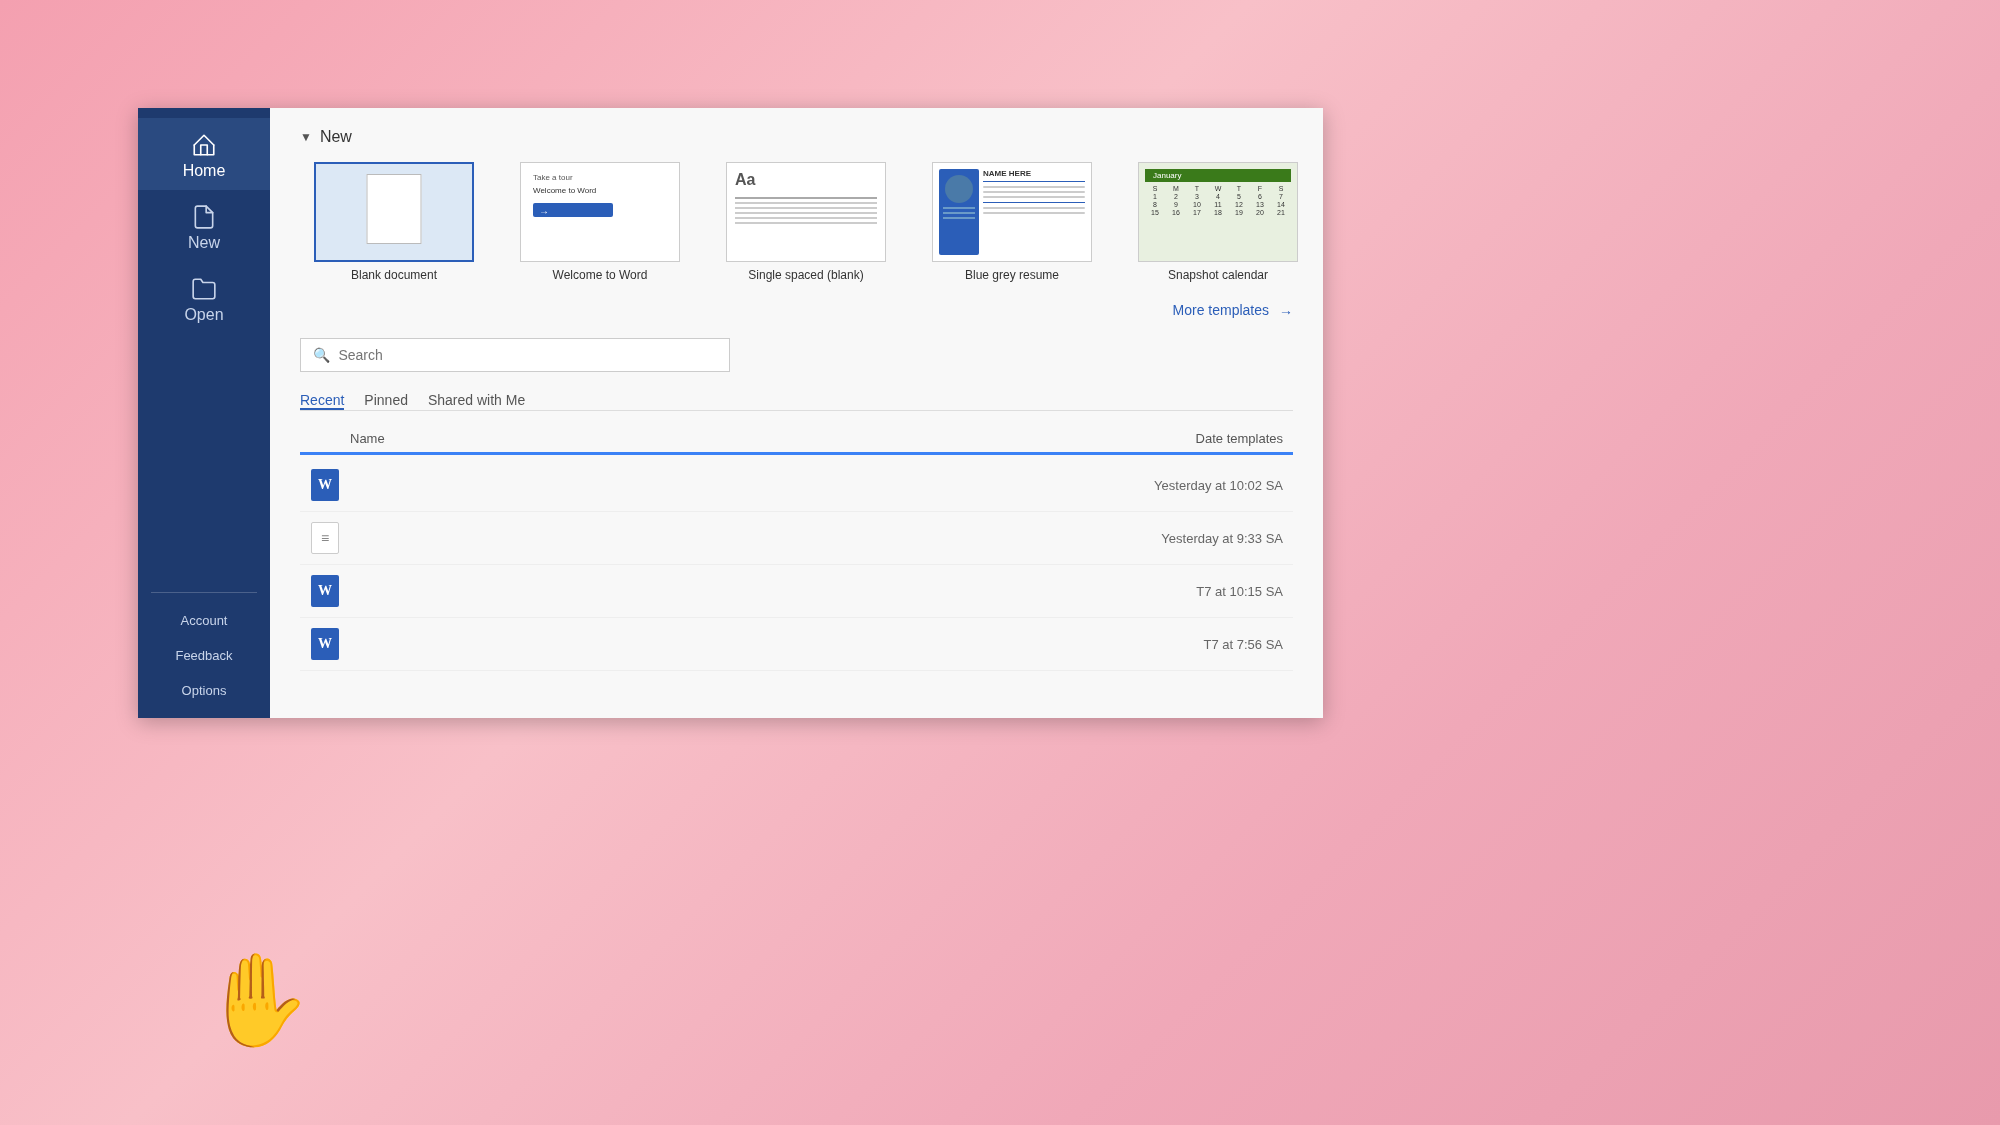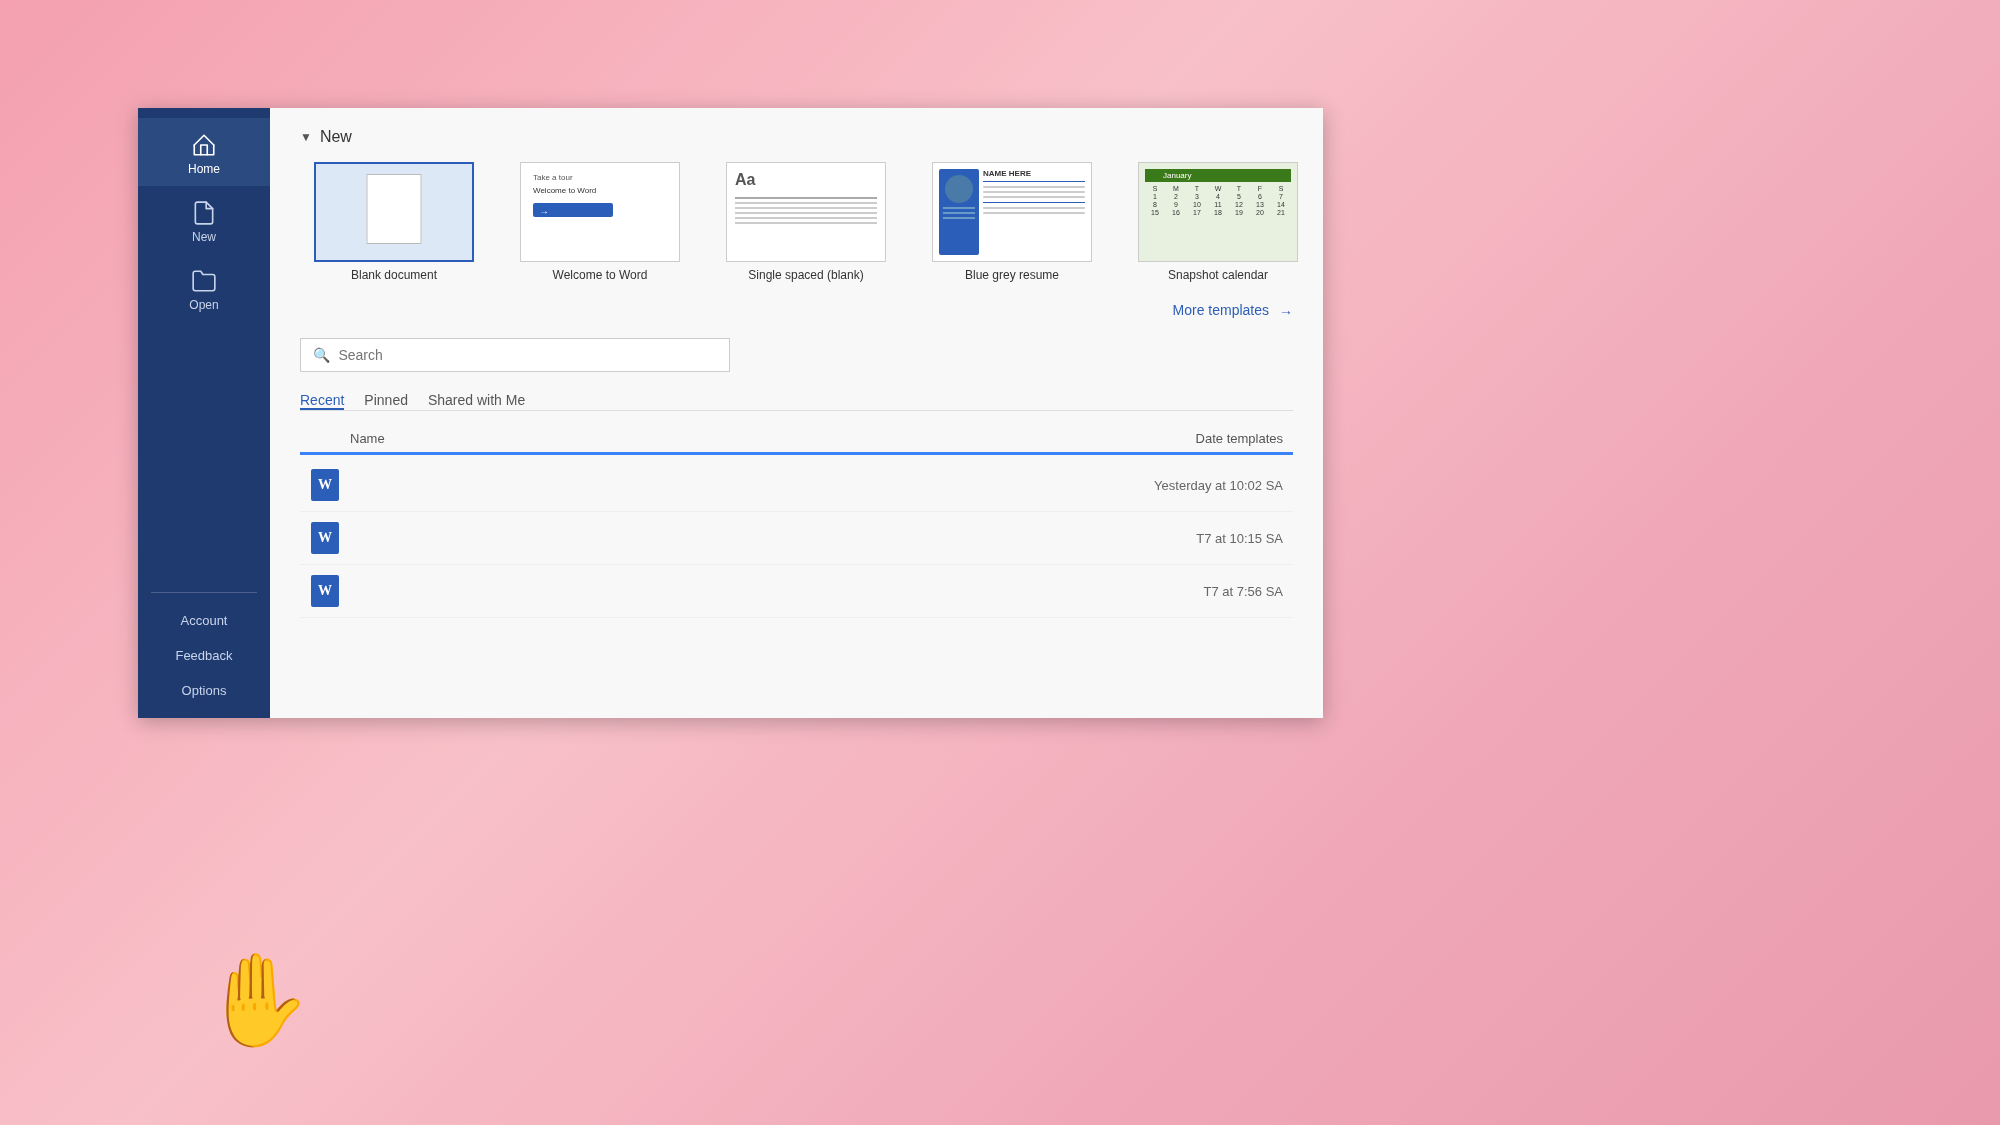--- a/index.html
+++ b/index.html
@@ -38,21 +38,21 @@
 
     .nav-item {
       display: flex;
       flex-direction: column;
       align-items: center;
       justify-content: center;
       width: 100%;
       padding: 14px 0 10px;
       cursor: pointer;
       color: #c8d4ea;
-      font-size: 12px;
+      font-size: 16px;
       gap: 4px;
     }
 
     .nav-item.active {
       background: #2a4a80;
       color: #fff;
     }
 
     .nav-item svg {
       width: 26px;
@@ -242,21 +242,21 @@
       padding: 6px;
       width: 100%;
       height: 100%;
       background: #e8f0e0;
     }
 
     .calendar-header {
       background: #3a7a1a;
       color: #fff;
       font-size: 8px;
-      padding: 2px 18px;
+      padding: 2px 8px;
       margin-bottom: 3px;
     }
 
     .calendar-grid {
       display: grid;
       grid-template-columns: repeat(7, 1fr);
       gap: 1px;
     }
 
     .cal-cell {
@@ -636,20 +636,27 @@
     </div>
 
     <div class="file-row">
       <div class="file-icon-wrap">
         <div class="file-icon-word"></div>
       </div>
       <div class="file-name"></div>
       <div class="file-date">Yesterday at 10:02 SA</div>
     </div>
 
+    <div class="file-row">
+      <div class="file-icon-wrap">
+        <div class="file-icon-doc"></div>
+      </div>
+      <div class="file-name"></div>
+      <div class="file-date">Yesterday at 9:33 SA</div>
+    </div>
 
     <div class="file-row">
       <div class="file-icon-wrap">
         <div class="file-icon-word"></div>
       </div>
       <div class="file-name"></div>
       <div class="file-date">T7 at 10:15 SA</div>
     </div>
 
     <div class="file-row">

